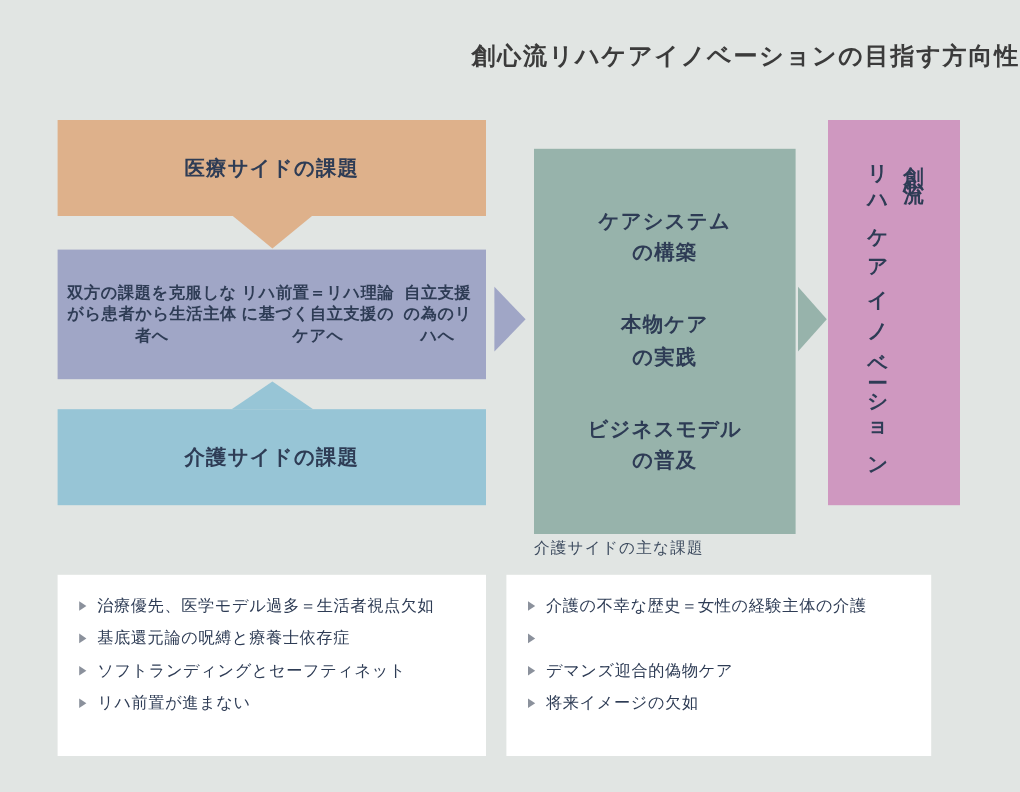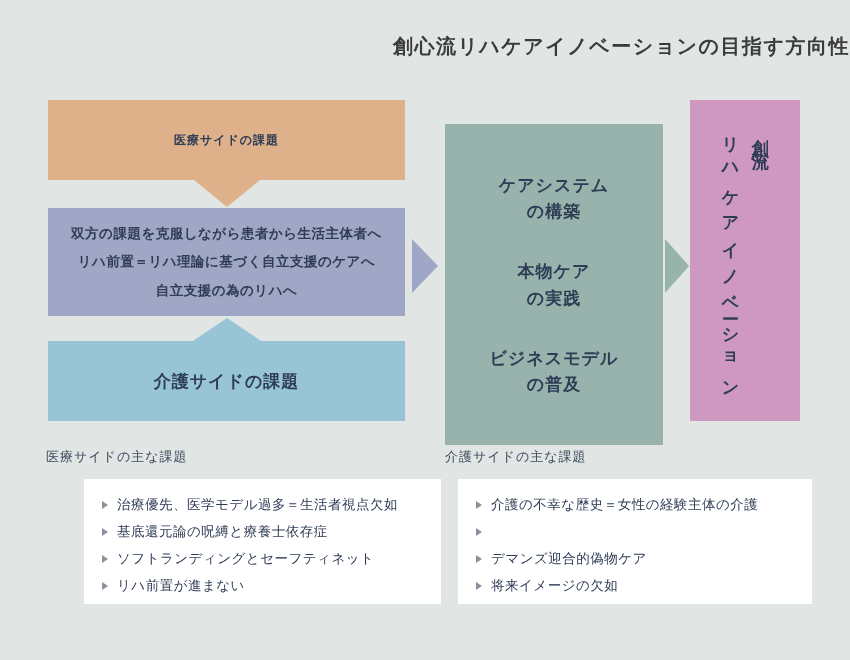--- a/index.html
+++ b/index.html
@@ -17,33 +17,33 @@
     margin: 0; text-align: right;
     font-size: 20px; font-weight: 700; letter-spacing: 1.5px;
     color: var(--title-text, #3b3b3b);
   }
 
   .box { position: absolute; display: flex; align-items: center; justify-content: center; }
 
   .medical {
     left: 48px; top: 100px; width: 357px; height: 80px;
     background: var(--medical, #deb18b);
-    font-size: 12px; font-weight: 700; letter-spacing: 1px;
+    font-size: 17px; font-weight: 700; letter-spacing: 1px;
     color: var(--text-dark, #2e3c55);
   }
   .tri-down {
     position: absolute; left: 194px; top: 180px; width: 0; height: 0;
     border-left: 33px solid transparent; border-right: 33px solid transparent;
     border-top: 27px solid var(--medical, #deb18b);
   }
 
   .core {
     left: 48px; top: 208px; width: 357px; height: 108px;
     background: var(--core, #a0a6c6);
-    flex-direction: column; justify-content: space-evenly;
+    flex-direction: row; justify-content: space-evenly;
     padding: 6px 8px;
   }
   .core-line {
     font-size: 13.5px; font-weight: 700; letter-spacing: 0.5px;
     color: var(--text-dark, #2e3c55); text-align: center;
   }
 
   .tri-up {
     position: absolute; left: 193px; top: 318px; width: 0; height: 0;
     border-left: 34px solid transparent; border-right: 34px solid transparent;
@@ -85,24 +85,23 @@
 
   .list-heading {
     position: absolute; top: 448px;
     font-size: 13px; letter-spacing: 1px;
     color: var(--heading-text, #3c4a5e);
   }
   .list-heading.lh-left  { left: 46px; }
   .list-heading.lh-right { left: 445px; }
 
   .panel {
-    position: absolute; top: 479px; height: 125px;
+    position: absolute; top: 479px; height: 151px;
     background: var(--panel, #ffffff);
     padding: 12px 0 0 18px;
-    margin-left: 36px;
   }
   .panel.p-left  { left: 48px;  width: 357px; }
   .panel.p-right { left: 422px; width: 354px; }
 
   .list-item { display: flex; align-items: center; height: 27px; }
   .bullet {
     width: 0; height: 0; margin-right: 9px; flex: 0 0 auto;
     border-top: 4.5px solid transparent; border-bottom: 4.5px solid transparent;
     border-left: 6.5px solid var(--bullet, #8b919c);
   }
@@ -145,21 +144,20 @@
 の普及</div>
   </div>
 
   <div class="arrow-right arrow-green"></div>
 
   <div class="box goal">
     <span class="goal-text">創心流
 リハケアイノベーション</span>
   </div>
 
-  <div class="list-heading lh-left">医療サイドの主な課題</div>
   <div class="list-heading lh-right">介護サイドの主な課題</div>
 
   <div class="panel p-left">
     <div class="list-item">
       <span class="bullet"></span>
       <span class="item-text">治療優先、医学モデル過多＝生活者視点欠如</span>
     </div>
     <div class="list-item">
       <span class="bullet"></span>
       <span class="item-text">基底還元論の呪縛と療養士依存症</span>

